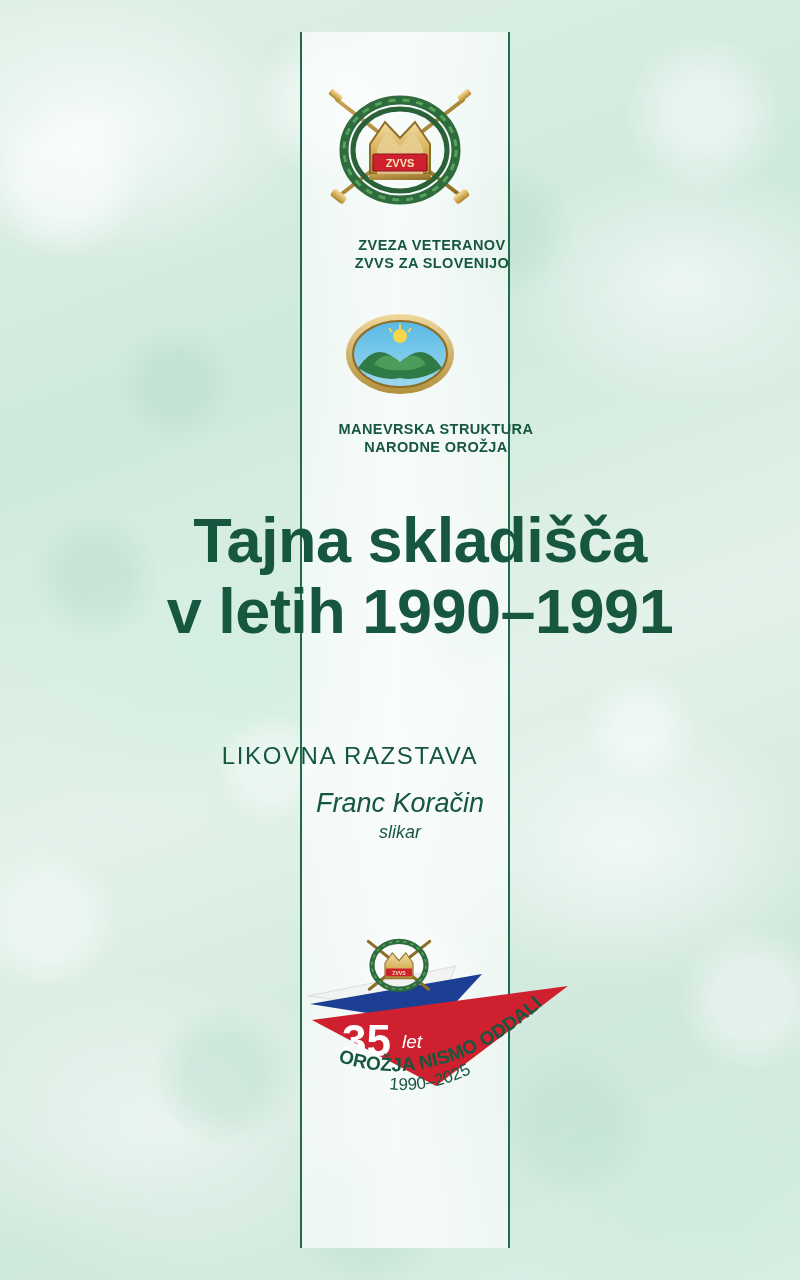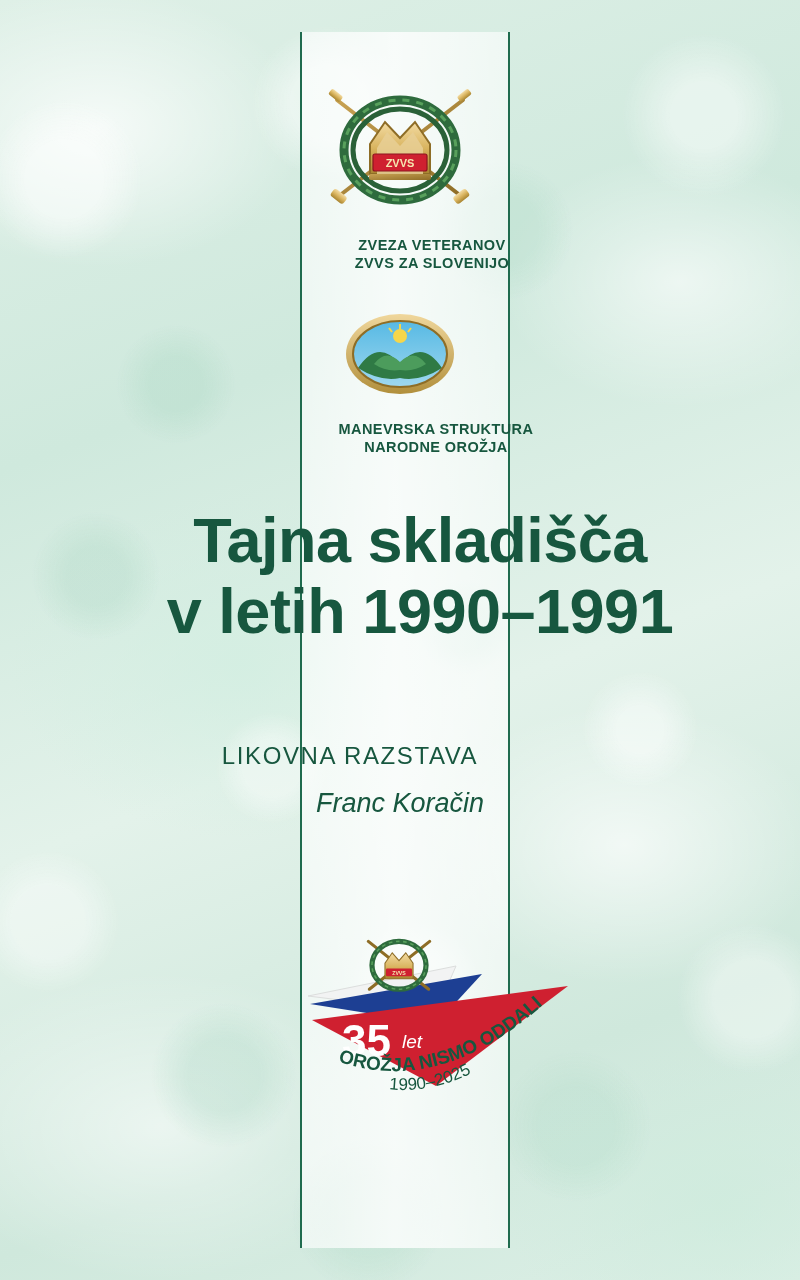--- a/index.html
+++ b/index.html
@@ -234,20 +234,21 @@
       <div>NARODNE OROŽJA</div>
     </div>
 
     <div id="title">
       <span class="ln">Tajna skladišča</span>
       <span class="ln">v letih 1990–1991</span>
     </div>
 
     <div id="subtitle">LIKOVNA RAZSTAVA</div>
     <div id="author">Franc Koračin</div>
+    <div id="role">slikar</div>
 
     <div id="anniv">
       <svg viewBox="0 0 300 210" width="300" height="210">
         <defs>
           <linearGradient id="gold2" x1="0" y1="0" x2="0" y2="1">
             <stop offset="0" stop-color="#f3dca4"></stop>
             <stop offset="0.55" stop-color="#d9b45f"></stop>
             <stop offset="1" stop-color="#a8842f"></stop>
           </linearGradient>
           <path id="sloganPath" d="M38 148 Q150 196 262 92"></path>

